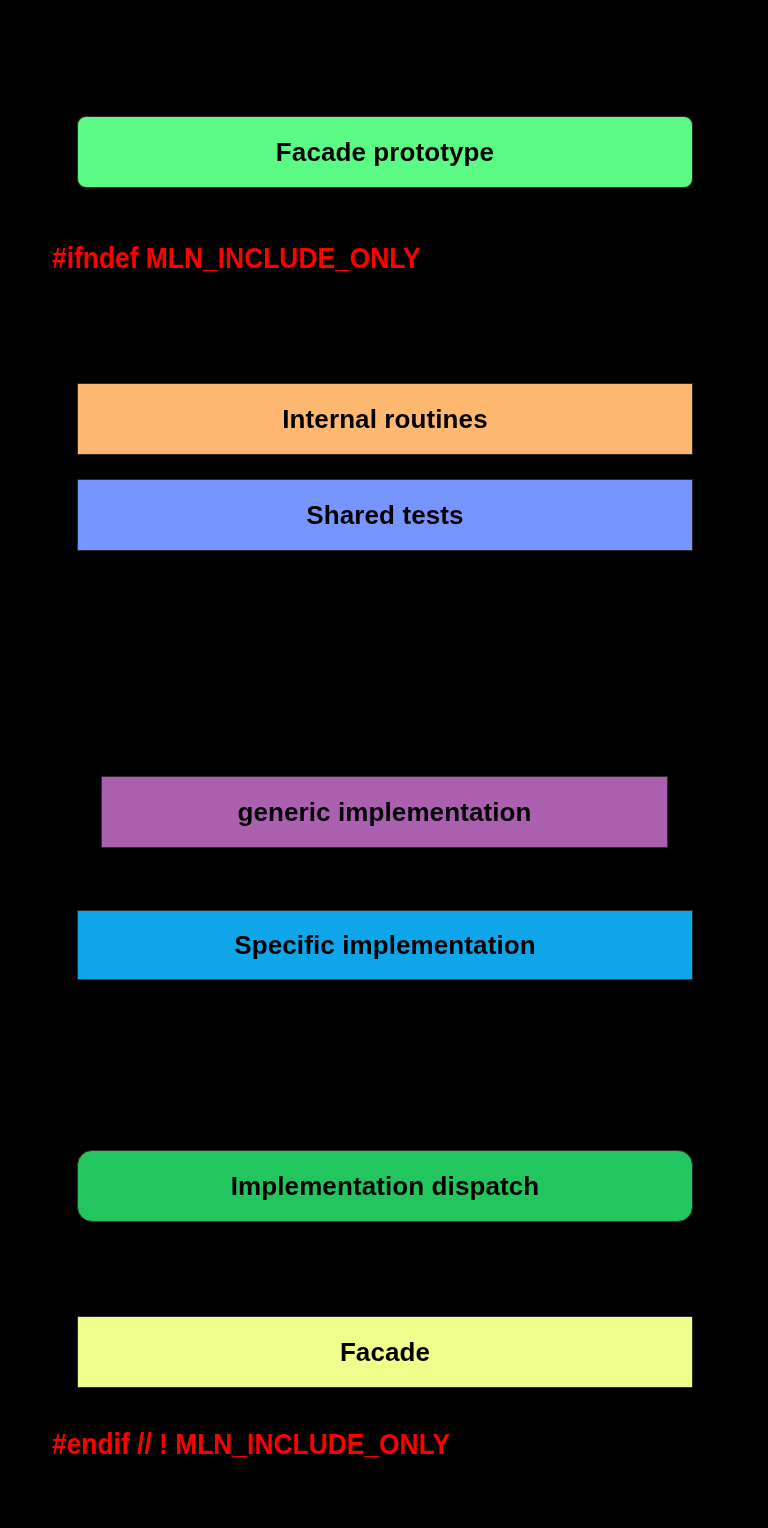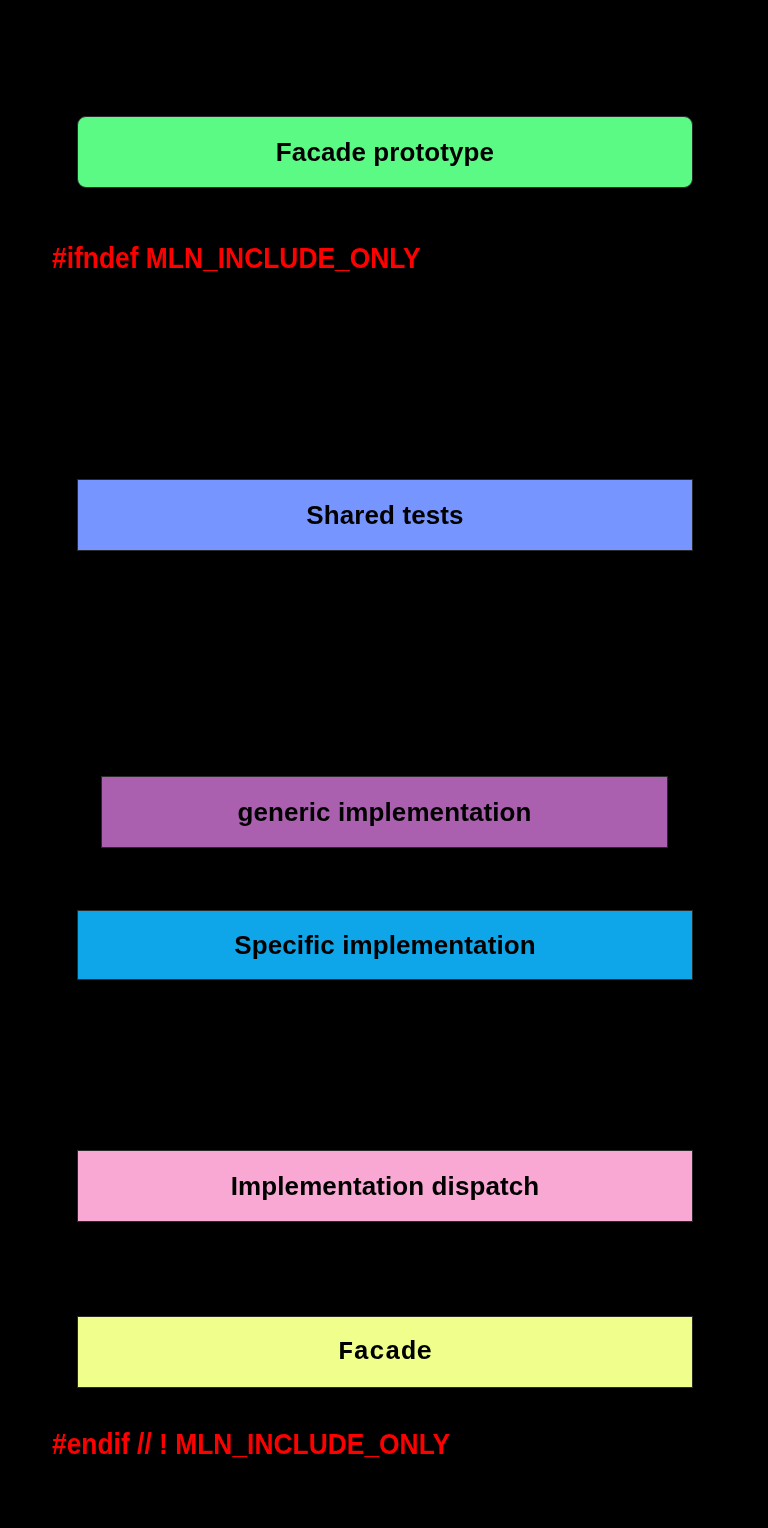--- a/index.html
+++ b/index.html
@@ -63,26 +63,27 @@
 </style>
 </head>
 <body style="background: rgb(0, 0, 0);">
 
 <div class="canvas">
 
   <div class="node" id="node-facade-prototype" style="background: rgb(91, 250, 133);">Facade prototype</div>
 
   <div class="directive" id="directive-ifndef" style="color: rgb(255, 0, 0);">#ifndef MLN_INCLUDE_ONLY</div>
 
+  <div class="node" id="node-internal-routines" style="background: rgb(255, 184, 112);">Internal routines</div>
 
   <div class="node" id="node-generic-impl" style="background: rgb(170, 95, 175);">generic implementation</div>
 
   <div class="node" id="node-shared-tests" style="background: rgb(119, 149, 255);">Shared tests</div>
 
   <div class="node" id="node-specific-impl" style="background: #0ea5e9;">Specific implementation</div>
 
-  <div class="node" id="node-impl-dispatch" style="background: #f9a8d4;">Implementation dispatch</div>
+  <div class="node" id="node-impl-dispatch" style="background: #22c55e; border-radius: 15px;">Implementation dispatch</div>
 
-  <div class="node" id="node-facade" style="background: rgb(240, 255, 140); font-family: Liberation Mono, monospace;">Facade</div>
+  <div class="node" id="node-facade" style="background: rgb(240, 255, 140);">Facade</div>
 
   <div class="directive" id="directive-endif" style="color: rgb(255, 0, 0);">#endif // ! MLN_INCLUDE_ONLY</div>
 
 </div>
 
 </body></html>

